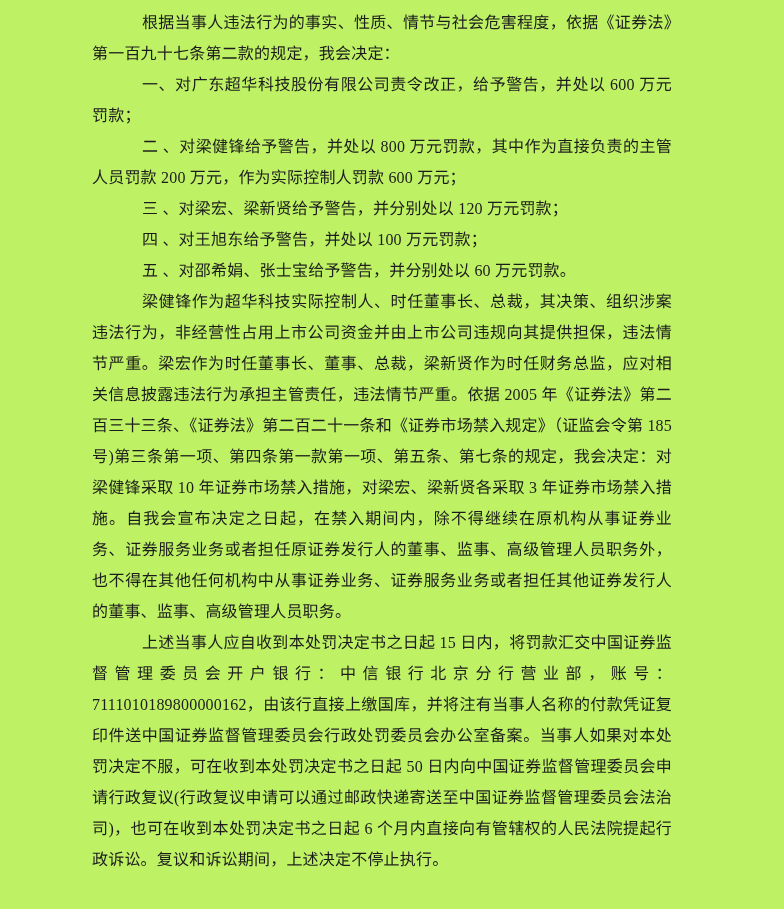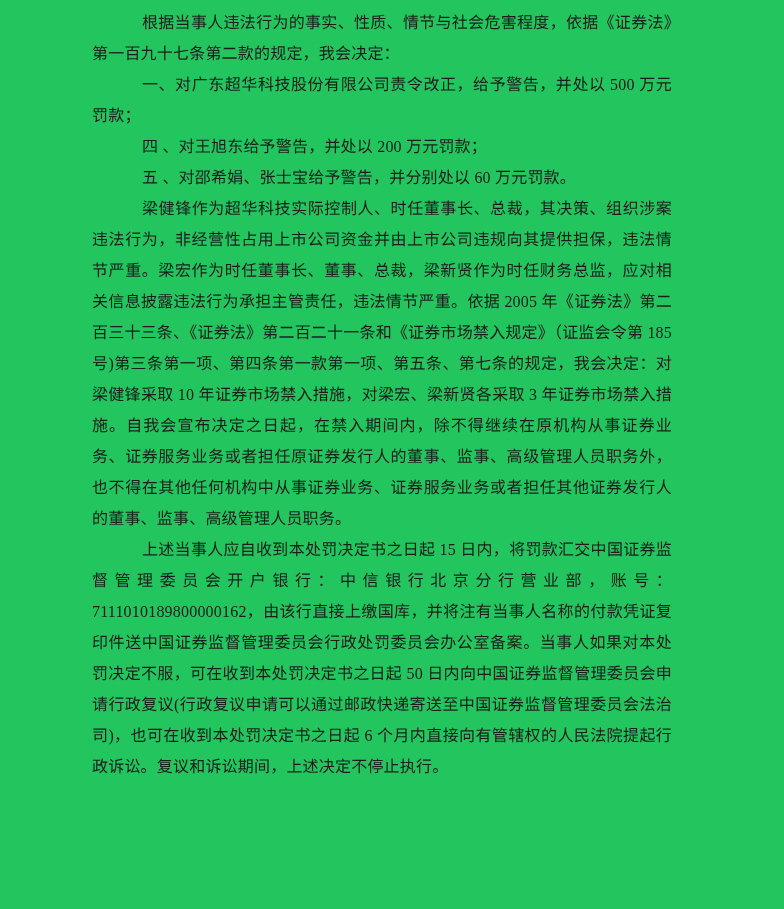--- a/index.html
+++ b/index.html
@@ -4,21 +4,21 @@
 <style>
   html, body {
     margin: 0;
     padding: 0;
     background: #ffffff;
   }
   .page {
     position: relative;
     width: 784px;
     height: 909px;
-    background: #22c55e;
+    background: #bef264;
     overflow: hidden;
     box-sizing: border-box;
   }
   .content {
     position: absolute;
     left: 92px;
     top: 7px;
     width: 580px;
   }
   .content p {
@@ -33,19 +33,21 @@
     text-indent: 50px;
     letter-spacing: 0.2px;
   }
 </style>
 </head>
 <body>
 
 <div class="page">
   <div class="content">
     <p>根据当事人违法行为的事实、性质、情节与社会危害程度，依据《证券法》第一百九十七条第二款的规定，我会决定：</p>
-    <p>一、对广东超华科技股份有限公司责令改正，给予警告，并处以 500 万元罚款；</p>
-    <p>四 、对王旭东给予警告，并处以 200 万元罚款；</p>
+    <p>一、对广东超华科技股份有限公司责令改正，给予警告，并处以 600 万元罚款；</p>
+    <p>二 、对梁健锋给予警告，并处以 800 万元罚款，其中作为直接负责的主管人员罚款 200 万元，作为实际控制人罚款 600 万元；</p>
+    <p>三 、对梁宏、梁新贤给予警告，并分别处以 120 万元罚款；</p>
+    <p>四 、对王旭东给予警告，并处以 100 万元罚款；</p>
     <p>五 、对邵希娟、张士宝给予警告，并分别处以 60 万元罚款。</p>
     <p>梁健锋作为超华科技实际控制人、时任董事长、总裁，其决策、组织涉案违法行为，非经营性占用上市公司资金并由上市公司违规向其提供担保，违法情节严重。梁宏作为时任董事长、董事、总裁，梁新贤作为时任财务总监，应对相关信息披露违法行为承担主管责任，违法情节严重。依据 2005 年《证券法》第二百三十三条、《证券法》第二百二十一条和《证券市场禁入规定》（证监会令第 185 号)第三条第一项、第四条第一款第一项、第五条、第七条的规定，我会决定：对梁健锋采取 10 年证券市场禁入措施，对梁宏、梁新贤各采取 3 年证券市场禁入措施。自我会宣布决定之日起，在禁入期间内，除不得继续在原机构从事证券业务、证券服务业务或者担任原证券发行人的董事、监事、高级管理人员职务外，也不得在其他任何机构中从事证券业务、证券服务业务或者担任其他证券发行人的董事、监事、高级管理人员职务。</p>
     <p>上述当事人应自收到本处罚决定书之日起 15 日内，将罚款汇交中国证券监督管理委员会开户银行：中信银行北京分行营业部，账号：7111010189800000162，由该行直接上缴国库，并将注有当事人名称的付款凭证复印件送中国证券监督管理委员会行政处罚委员会办公室备案。当事人如果对本处罚决定不服，可在收到本处罚决定书之日起 50 日内向中国证券监督管理委员会申请行政复议(行政复议申请可以通过邮政快递寄送至中国证券监督管理委员会法治司)，也可在收到本处罚决定书之日起 6 个月内直接向有管辖权的人民法院提起行政诉讼。复议和诉讼期间，上述决定不停止执行。</p>
   </div>
 </div>
 
 </body></html>

